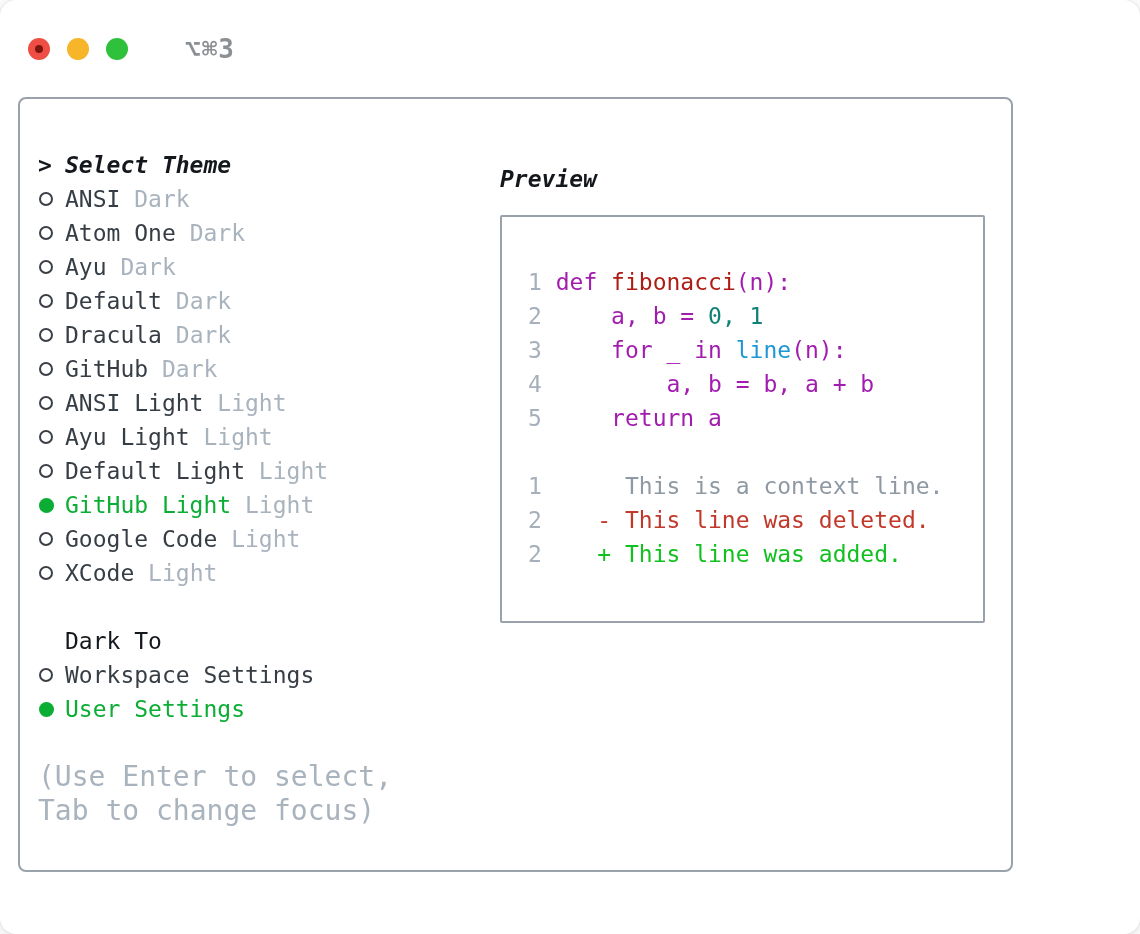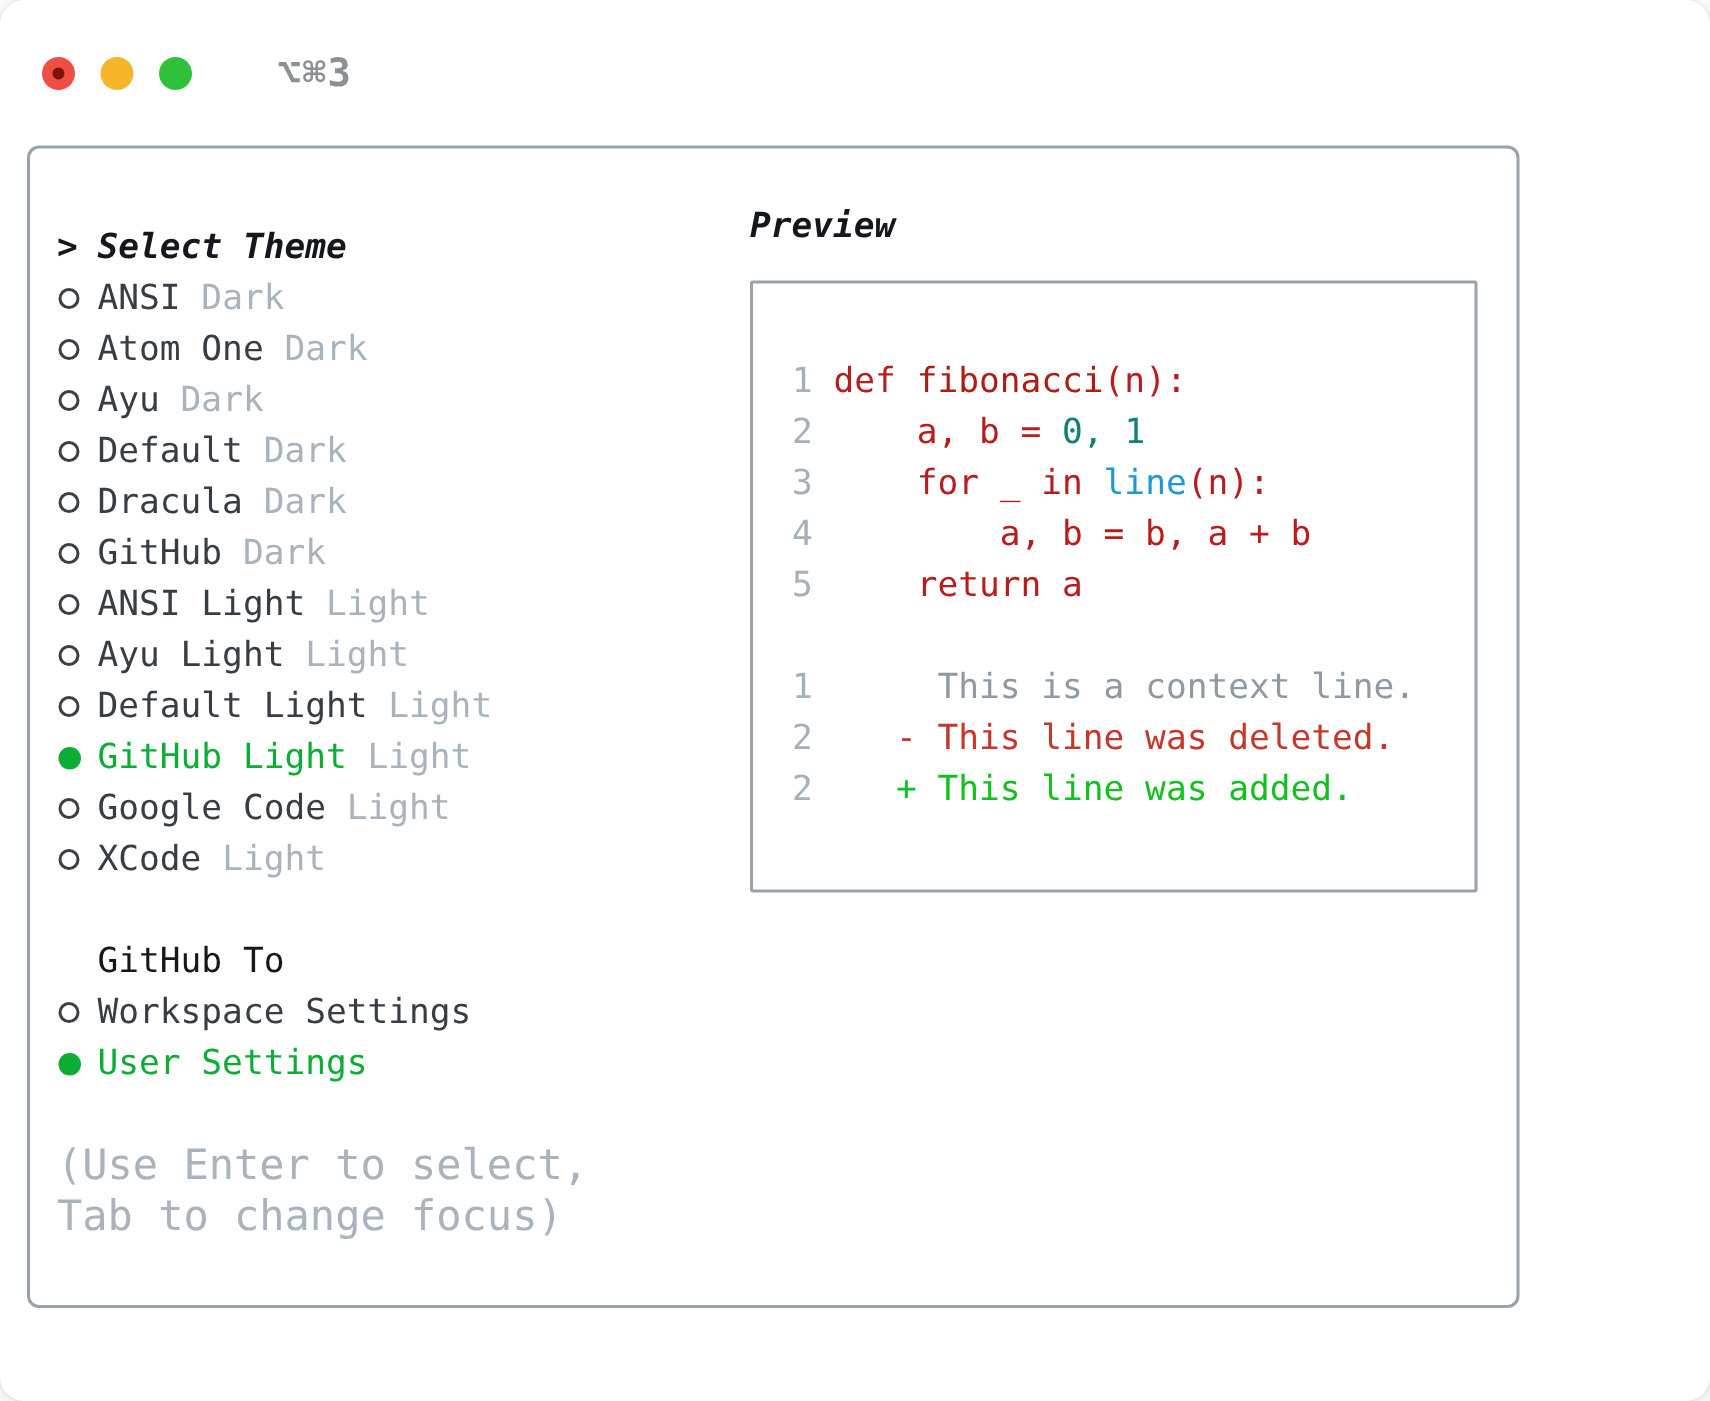--- a/index.html
+++ b/index.html
@@ -55,29 +55,29 @@
   }
   .radio.sel { border: none; width: 15px; height: 15px; background: var(--green-sel); }
   .t-name { color: #363d44; }
   .t-name.sel { color: var(--green-sel); }
   .t-variant { color: #a9b3bd; }
   .hint {
     width: 400px; margin-top: 0; font-size: 28px; line-height: 34px;
     color: #a9b3bd; white-space: normal; word-break: normal;
   }
   
-  .right-col { position: absolute; left: 480px; top: 35px; width: 487px; }
+  .right-col { position: absolute; left: 480px; top: 63px; width: 487px; }
   .preview-box {
     margin-top: 19px; width: 485px; height: 408px;
     border: 2px solid #99a2ab; border-radius: 2px; background: #fff;
     padding: 48px 0 0 26px; overflow: hidden;
   }
   .code-line { height: 34px; white-space: pre; font-size: 23px; display: flex; align-items: center; }
   .lnum { color: #a6b0bb; }
-  .s-fg      { color: #b91c1c; }
+  .s-fg      { color: #a21caf; }
   .s-func    { color: var(--red-func); }
   .s-num     { color: var(--teal-num); }
   .s-builtin { color: var(--blue-builtin); }
   .s-ctx     { color: #8f99a3; }
   .s-del     { color: var(--red-del); }
   .s-add     { color: var(--green-add); }
 </style>
 </head>
 <body>
 
@@ -107,21 +107,21 @@
           <div class="row"><span class="marker"><span class="radio"></span></span><span class="t-name">ANSI Light</span><span class="t-variant"> Light</span></div>
           <div class="row"><span class="marker"><span class="radio"></span></span><span class="t-name">Ayu Light</span><span class="t-variant"> Light</span></div>
           <div class="row"><span class="marker"><span class="radio"></span></span><span class="t-name">Default Light</span><span class="t-variant"> Light</span></div>
           <div class="row"><span class="marker"><span class="radio sel"></span></span><span class="t-name sel">GitHub Light</span><span class="t-variant"> Light</span></div>
           <div class="row"><span class="marker"><span class="radio"></span></span><span class="t-name">Google Code</span><span class="t-variant"> Light</span></div>
           <div class="row"><span class="marker"><span class="radio"></span></span><span class="t-name">XCode</span><span class="t-variant"> Light</span></div>
         </div>
       <div class="spacer"></div>
       <div class="row">
         <span class="marker"></span>
-        <span class="heading-plain">GitHub To</span>
+        <span class="heading-plain">Dark To</span>
       </div>
       <div id="apply-list">
           <div class="row"><span class="marker"><span class="radio"></span></span><span class="t-name">Workspace Settings</span></div>
           <div class="row"><span class="marker"><span class="radio sel"></span></span><span class="t-name sel">User Settings</span></div>
         </div>
       <div class="spacer"></div>
       <div class="hint">(Use Enter to select, Tab to change focus)</div>
     </div>
 
     <div class="right-col">

